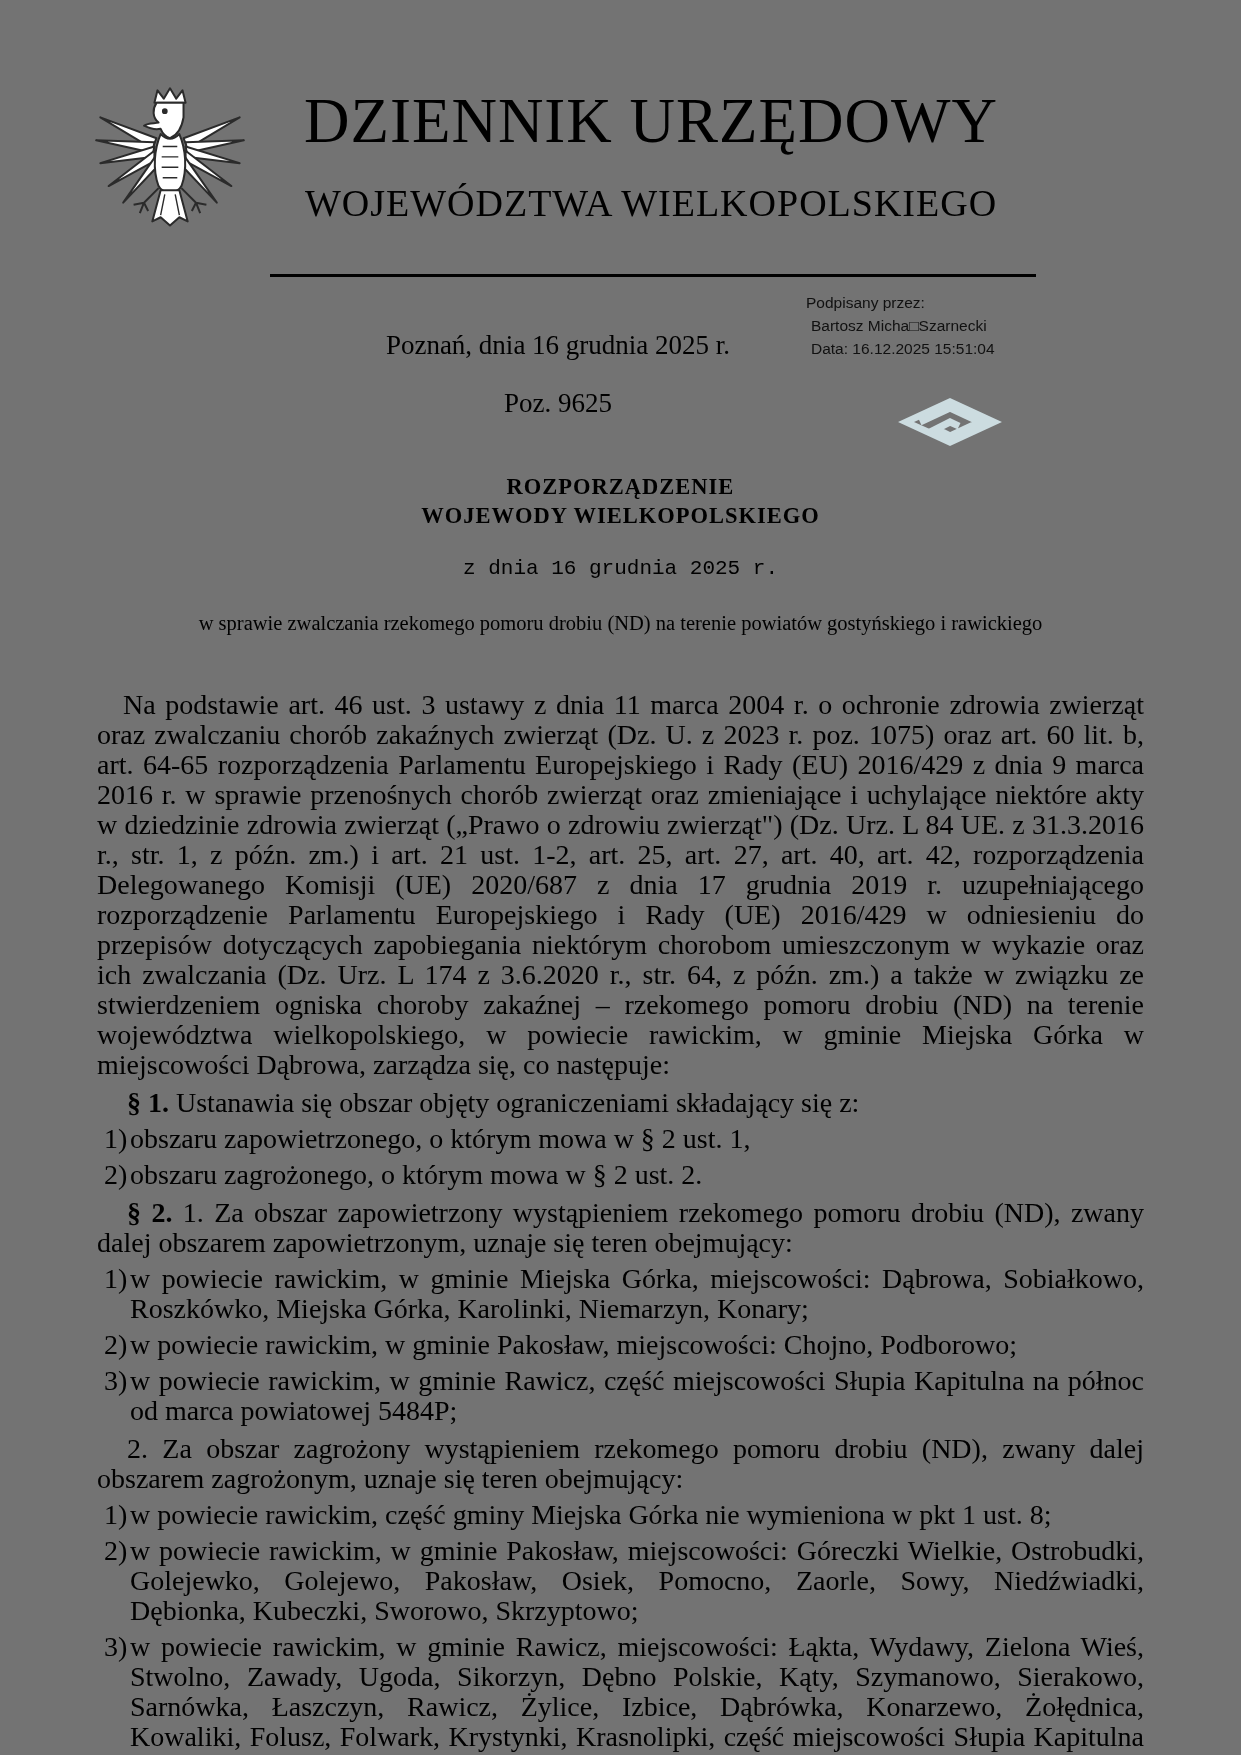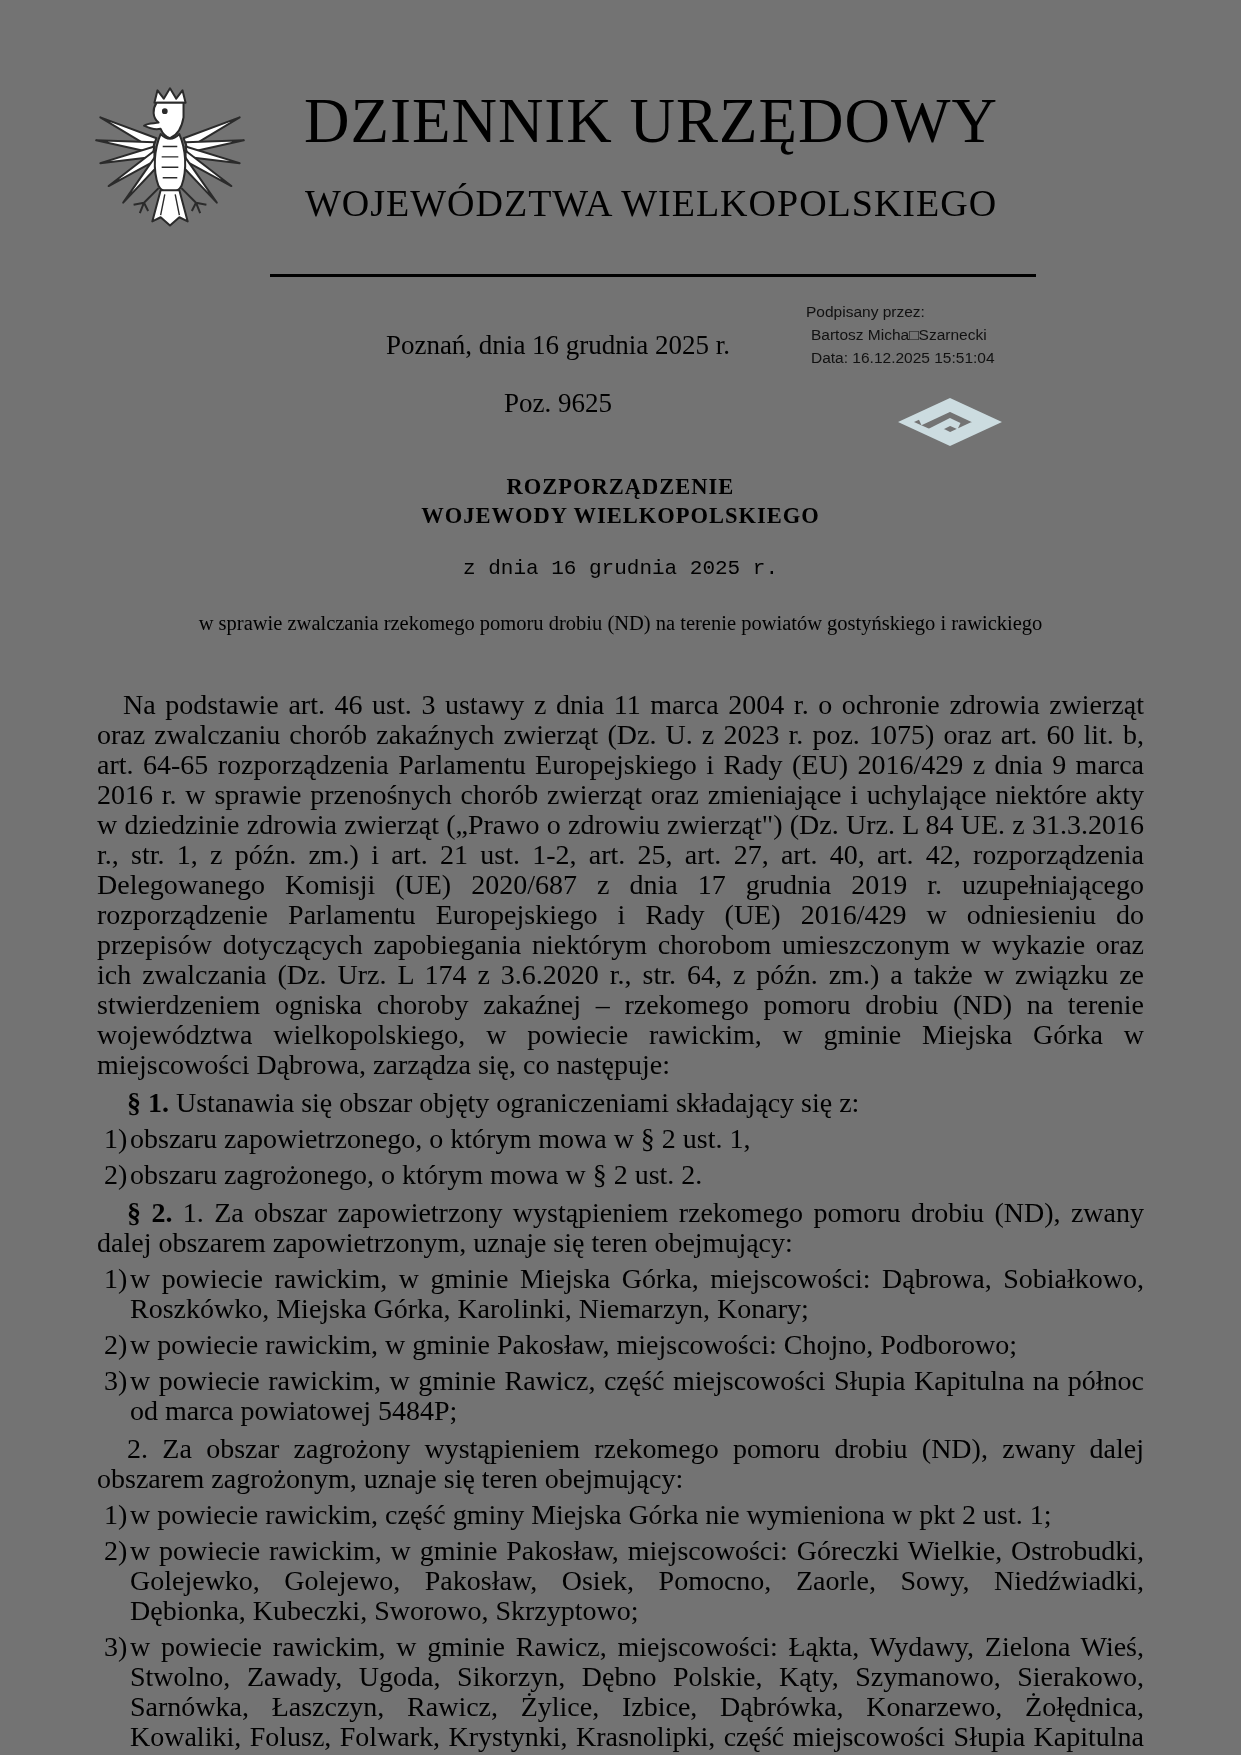--- a/index.html
+++ b/index.html
@@ -15,21 +15,21 @@
   .eagle path, .eagle circle { vector-effect:non-scaling-stroke; }
   .mast-title { position:absolute; left:260px; top:90px; width:782px; text-align:center; }
   .mast-title .t1 { font-size:63px; letter-spacing:1px; line-height:1; white-space:nowrap; }
   .mast-title .t2 { font-size:38px; letter-spacing:1px; margin-top:28px; white-space:nowrap; }
   .mast-rule { position:absolute; left:270px; top:274px; width:766px; border-top:3px solid #000; }
 
   
   .place-date { position:absolute; left:97px; top:330px; width:922px; text-align:center; font-size:27px; }
   .poz        { position:absolute; left:97px; top:388px; width:922px; text-align:center; font-size:27px; }
 
-  .sig { position:absolute; left:806px; top:300px; font-family:"Liberation Sans", sans-serif;
+  .sig { position:absolute; left:806px; top:291px; font-family:"Liberation Sans", sans-serif;
          font-size:15.5px; line-height:23px; color:#111; }
   .sig .indent { margin-left:5px; }
   .sig-logo { position:absolute; left:898px; top:398px; width:104px; height:48px; }
 
   
   .act-head { position:absolute; left:0; top:472px; width:1241px; text-align:center; }
   .act-type { font-size:22.5px; font-weight:bold; letter-spacing:1px; line-height:29px; }
   .act-date { font-size:21px; margin-top:27px;font-family:Liberation Mono, monospace; }
   .act-subject { position:absolute; left:97px; top:612px; width:1047px; text-align:center;
                  font-weight:normal; font-size:20.5px; }
@@ -142,21 +142,21 @@
       <span>w powiecie rawickim, w gminie Rawicz, część miejscowości Słupia Kapitulna na północ od marca powiatowej 5484P;</span>
     </div>
 
     <div class="para">
       <span>2.</span>
       <span>Za obszar zagrożony wystąpieniem rzekomego pomoru drobiu (ND), zwany dalej obszarem zagrożonym, uznaje się teren obejmujący:</span>
     </div>
 
     <div class="item">
       <span class="num">1)</span>
-      <span>w powiecie rawickim, część gminy Miejska Górka nie wymieniona w pkt 2 ust. 1;</span>
+      <span>w powiecie rawickim, część gminy Miejska Górka nie wymieniona w pkt 1 ust. 8;</span>
     </div>
     <div class="item">
       <span class="num">2)</span>
       <span>w powiecie rawickim, w gminie Pakosław, miejscowości: Góreczki Wielkie, Ostrobudki, Golejewko, Golejewo, Pakosław, Osiek, Pomocno, Zaorle, Sowy, Niedźwiadki, Dębionka, Kubeczki, Sworowo, Skrzyptowo;</span>
     </div>
     <div class="item">
       <span class="num">3)</span>
       <span>w powiecie rawickim, w gminie Rawicz, miejscowości: Łąkta, Wydawy, Zielona Wieś, Stwolno, Zawady, Ugoda, Sikorzyn, Dębno Polskie, Kąty, Szymanowo, Sierakowo, Sarnówka, Łaszczyn, Rawicz, Żylice, Izbice, Dąbrówka, Konarzewo, Żołędnica, Kowaliki, Folusz, Folwark, Krystynki, Krasnolipki, część miejscowości Słupia Kapitulna na południe od drogi powiatowej 5484P;</span>
     </div>
 

